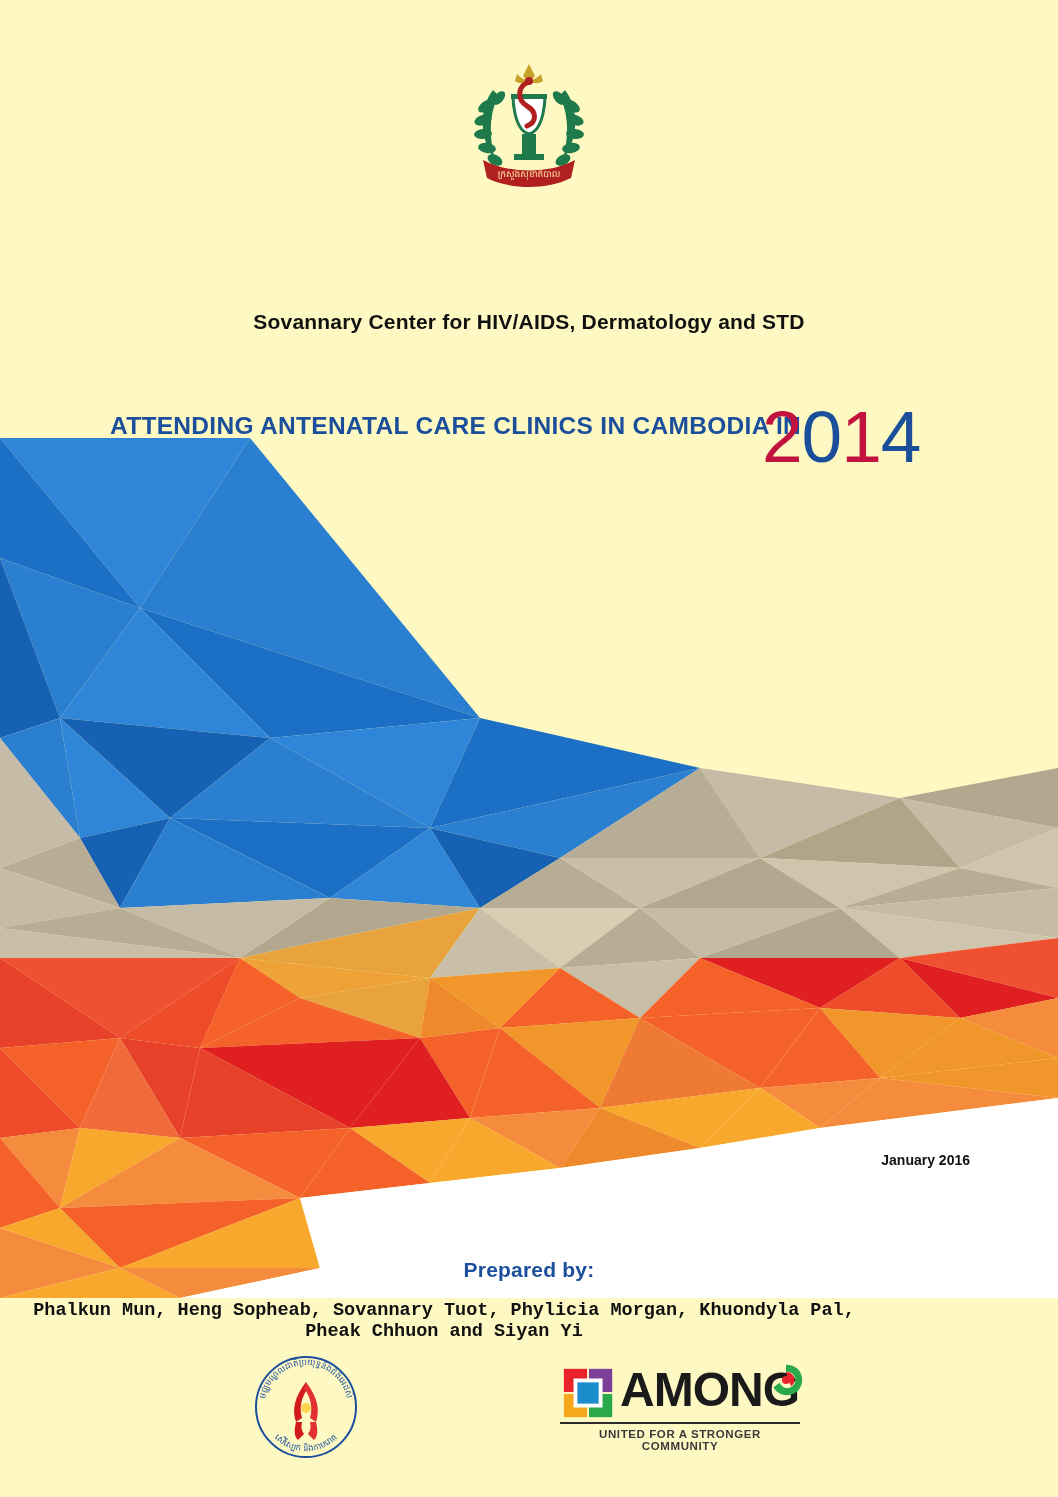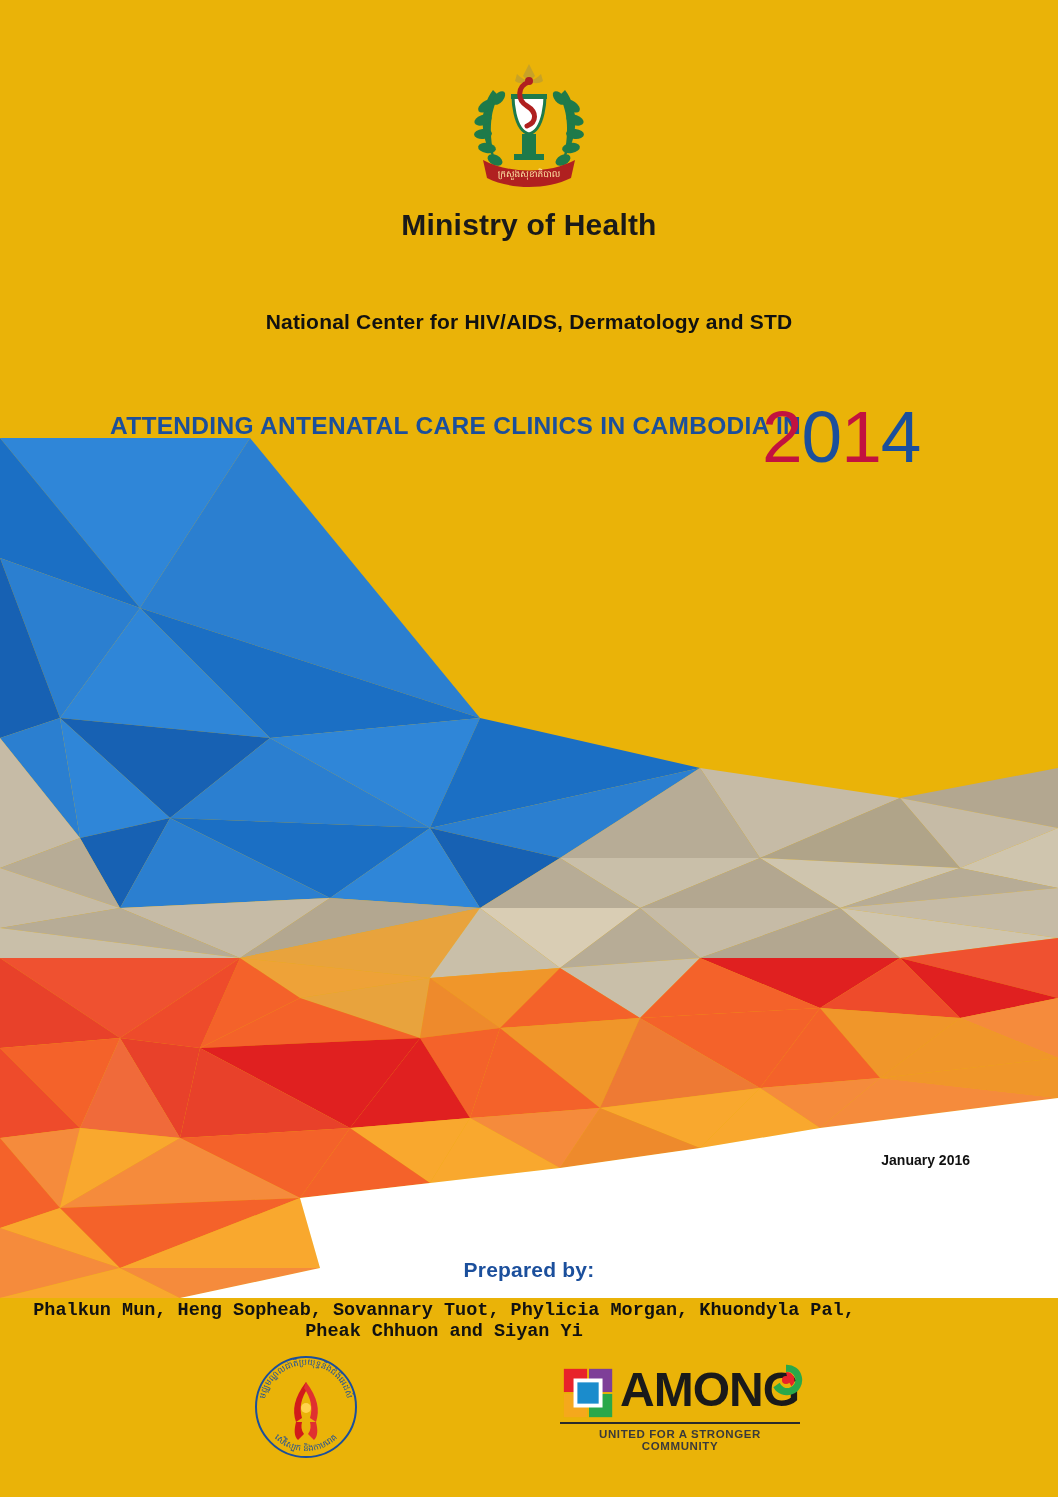--- a/index.html
+++ b/index.html
@@ -8,21 +8,21 @@
     background: #ffffff;
   }
   body {
     font-family: "Liberation Sans", sans-serif;
   }
   .page {
     position: relative;
     width: 1058px;
     height: 1497px;
     margin: 0 auto;
-    background: #eab308;
+    background: #fef9c3;
     overflow: hidden;
   }
 
   
   .emblem-wrap {
     position: absolute;
     top: 56px;
     left: 0;
     width: 1058px;
     text-align: center;
@@ -233,23 +233,22 @@
 
         <path d="M70 26 C58 30 58 44 68 50 C78 56 78 66 68 70" fill="none" stroke="#b02020" stroke-width="5" stroke-linecap="round"></path>
         <circle cx="70" cy="25" r="4" fill="#b02020"></circle>
 
         <path d="M24 104 C50 118 90 118 116 104 L112 122 C88 134 52 134 28 122 Z" fill="#b02020"></path>
         <text x="70" y="121" font-size="9" fill="#ffe9a8" text-anchor="middle" font-family="'DejaVu Sans', sans-serif">ក្រសួងសុខាភិបាល</text>
       </svg>
     </span>
   </div>
 
-  <div class="moh-title">Ministry of Health</div>
-
-  <div class="nchads-title">National Center for HIV/AIDS, Dermatology and STD</div>
+
+  <div class="nchads-title">Sovannary Center for HIV/AIDS, Dermatology and STD</div>
 
   <div class="title-block">
     <div class="title-lines">
       <div class="title-line2">ATTENDING ANTENATAL CARE CLINICS IN CAMBODIA IN</div>
     </div>
     <div class="title-year">
       <span class="year-2">2</span><span class="year-0">0</span><span class="year-1">1</span><span class="year-4">4</span>
     </div>
   </div>
 

